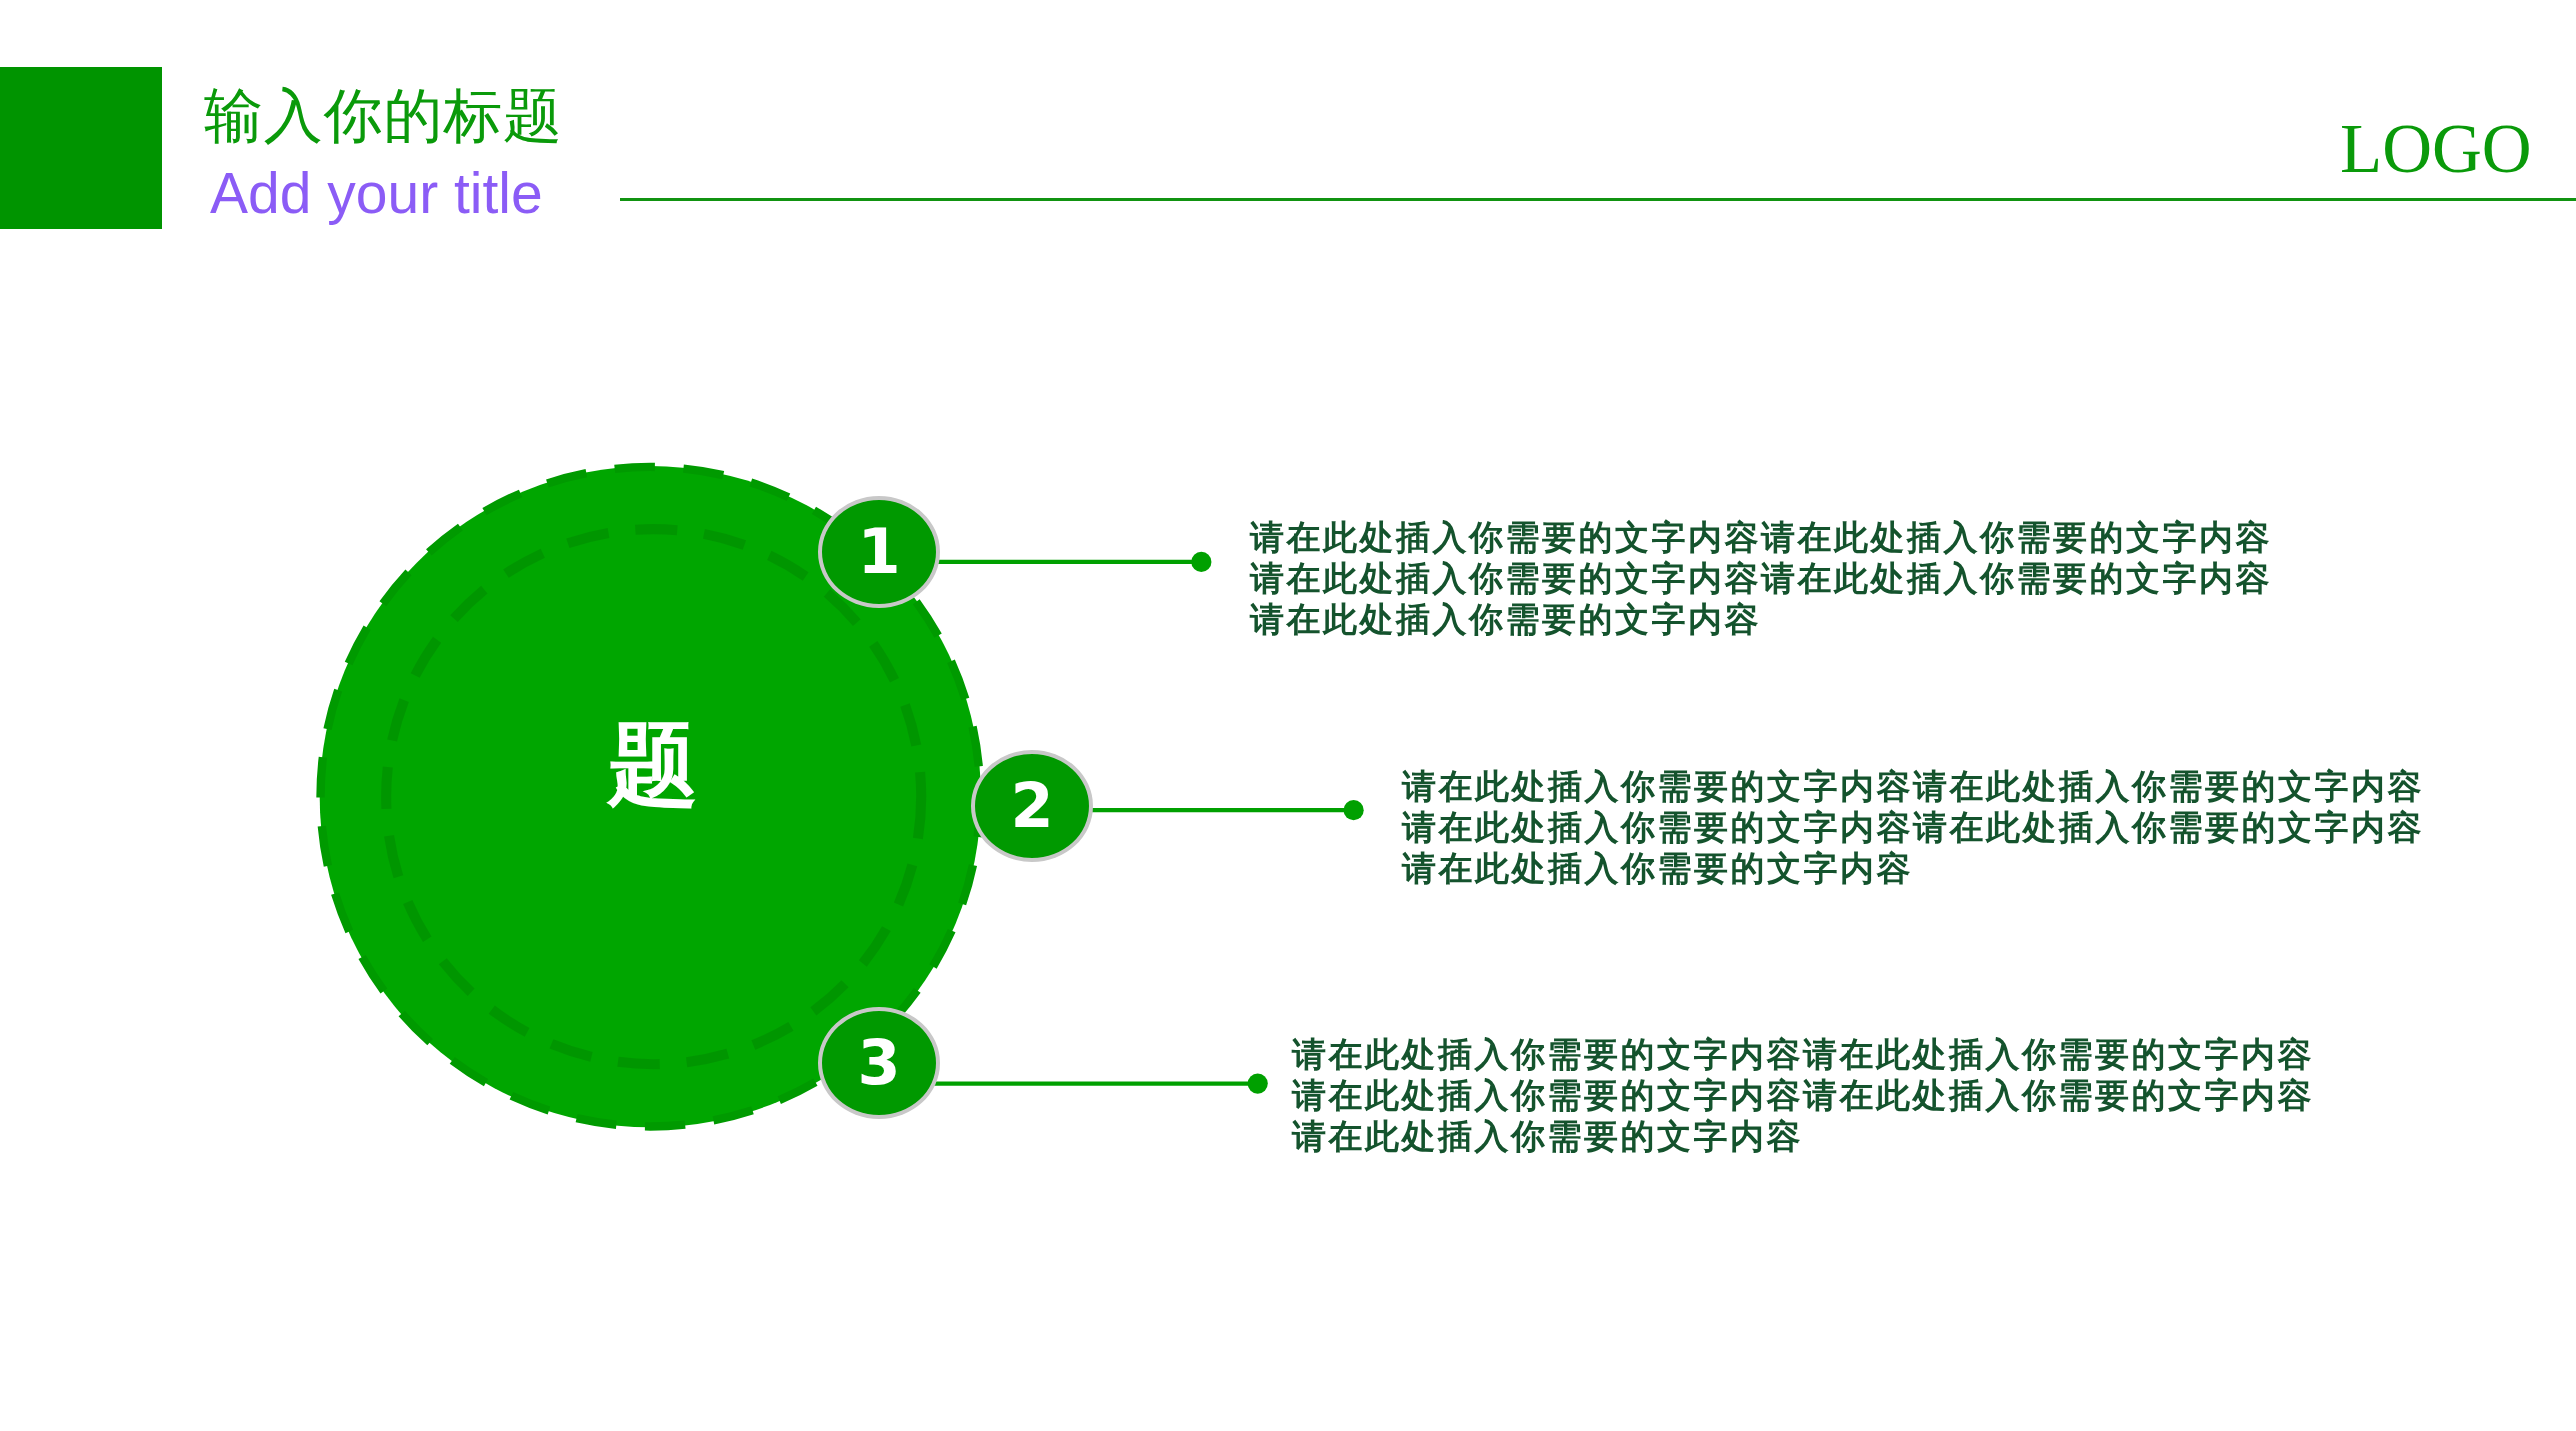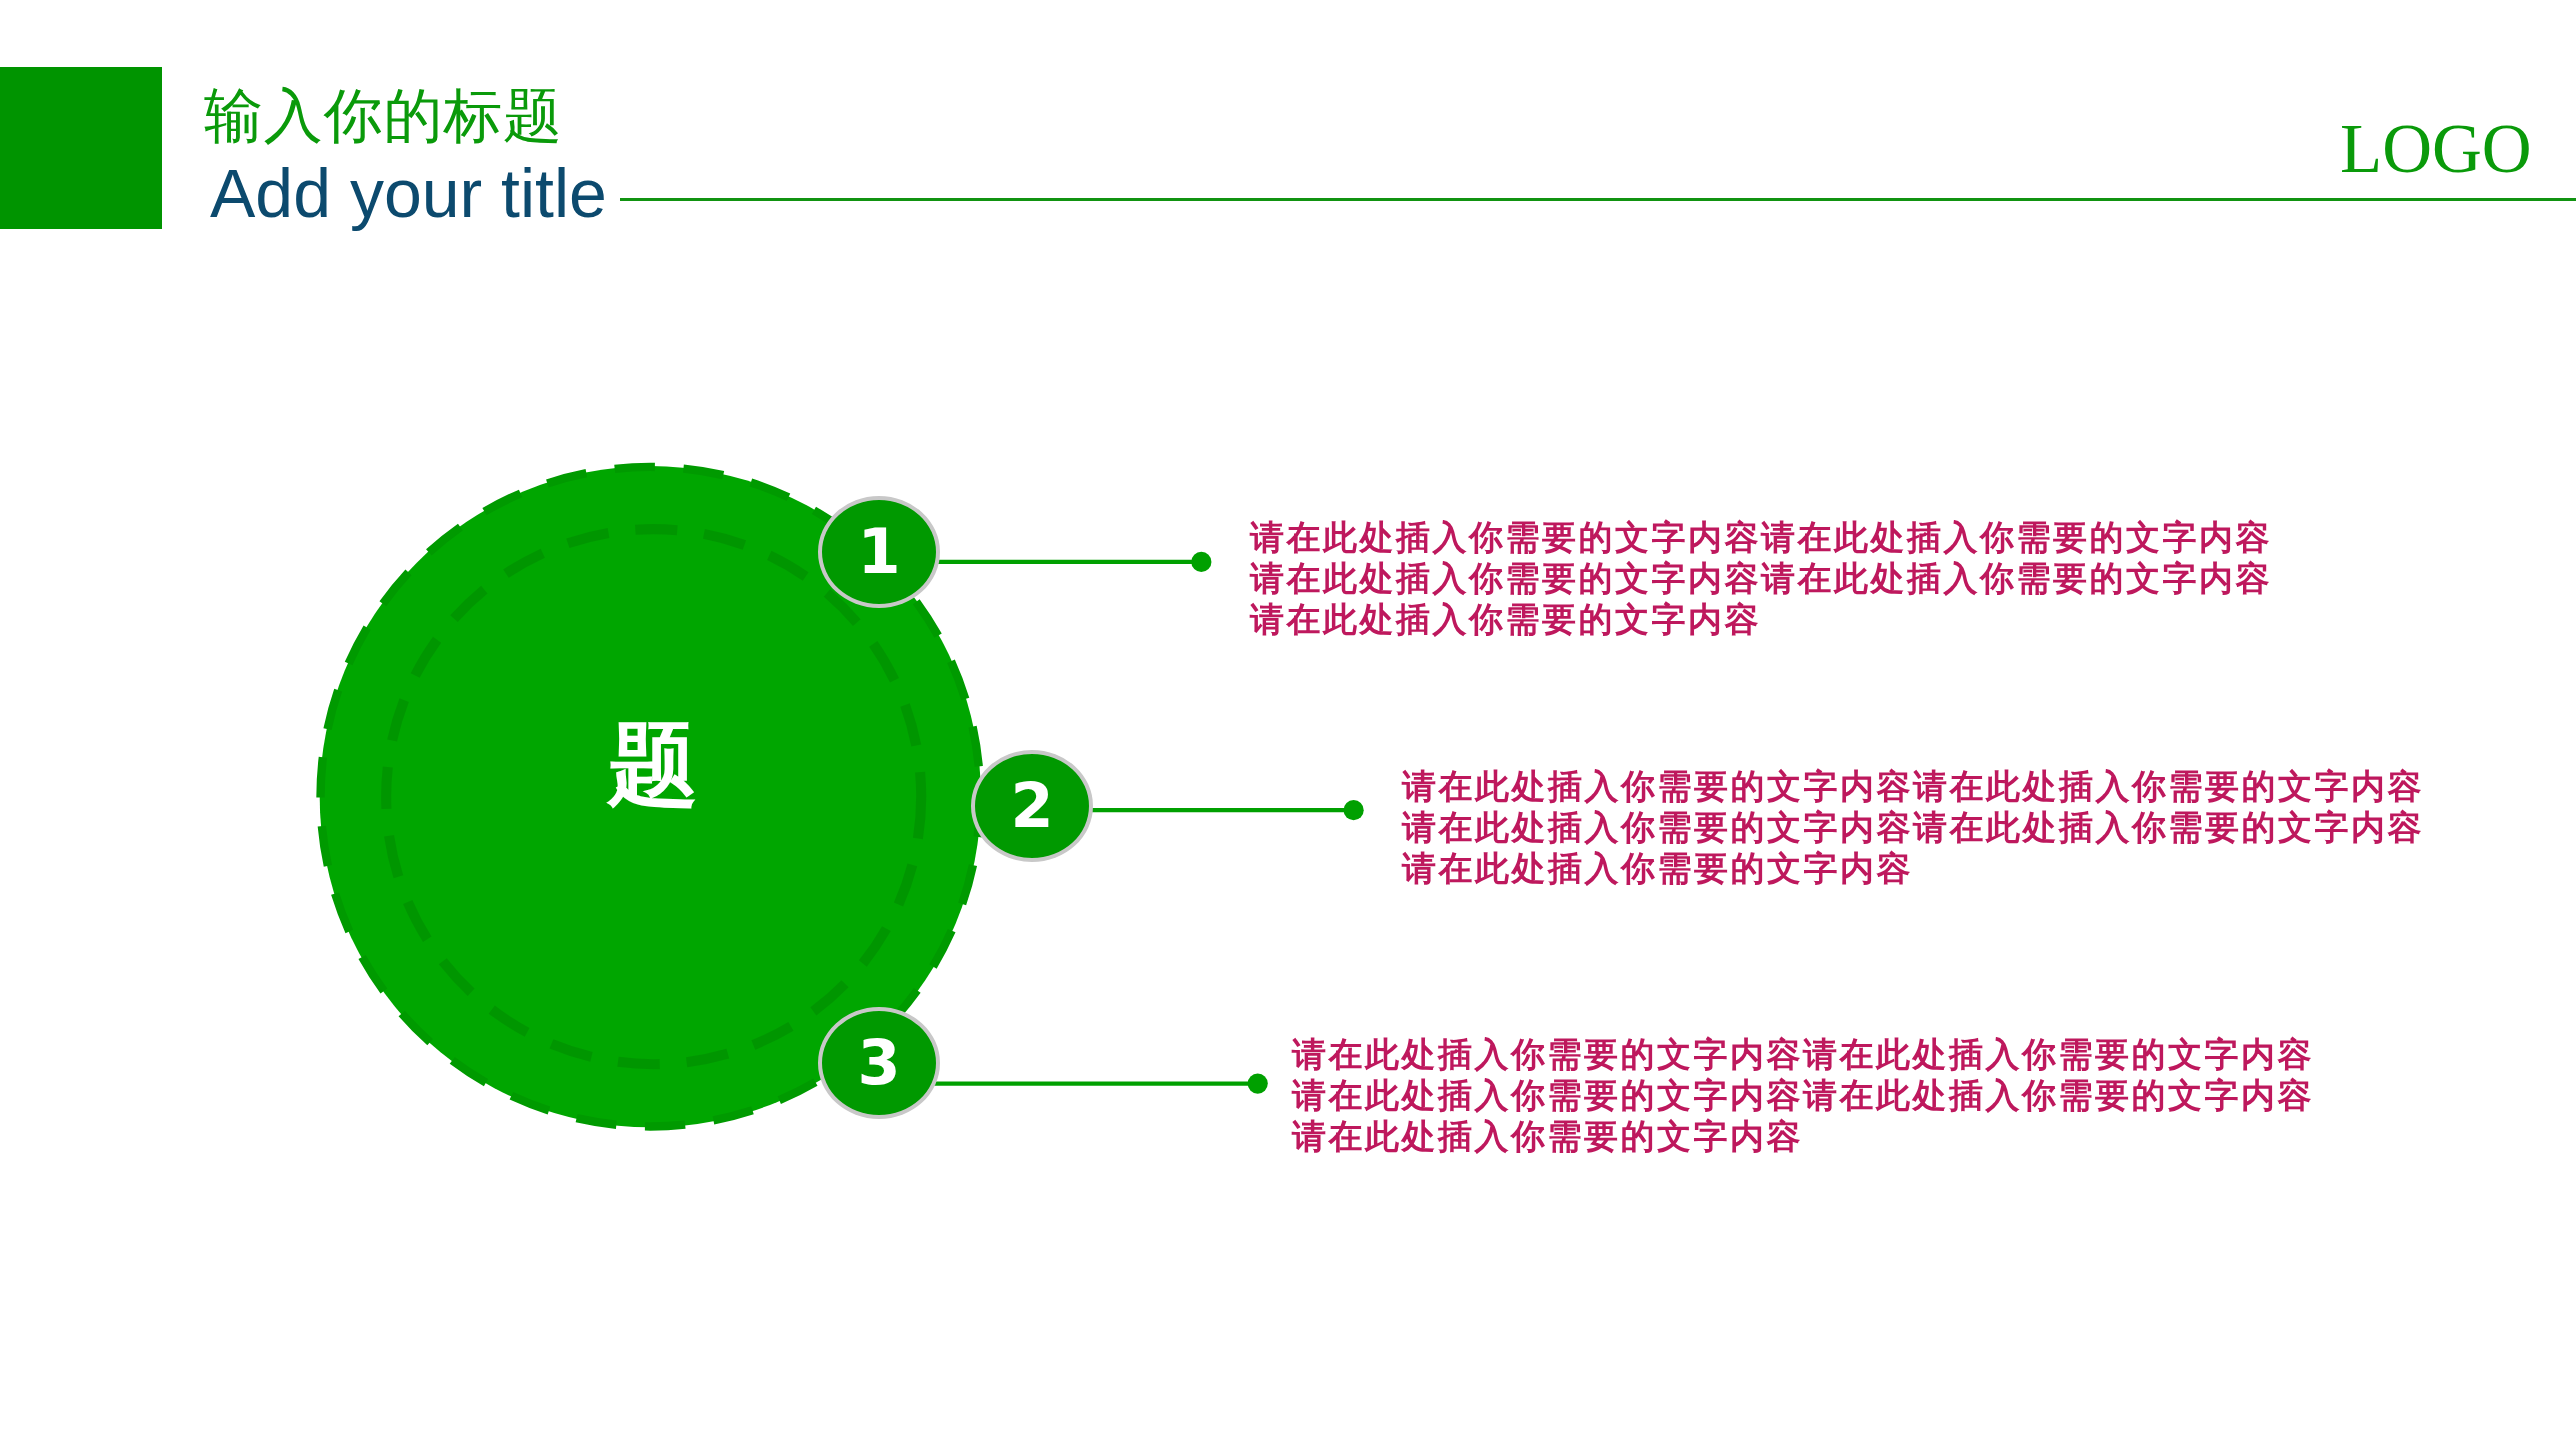--- a/index.html
+++ b/index.html
@@ -26,23 +26,23 @@
       left: 204px; top: 76px;
       font-size: 59px;
       line-height: 79px;
       color: #0a9a0a;
       white-space: nowrap;
       letter-spacing: 0.8px;
     }
     .title-en {
       left: 210px; top: 155px;
       font-family: "Liberation Sans", sans-serif;
-      font-size: 68px;
+      font-size: 57px;
       line-height: 76px;
-      color: #0c4a6e;
+      color: #8b5cf6;
       white-space: nowrap;
     }
     .logo {
       left: 2340px; top: 110px;
       font-family: Liberation Serif, serif;
       font-size: 69px;
       line-height: 79px;
       color: #0a9a0a;
       white-space: nowrap;
     }
@@ -79,21 +79,21 @@
       font-weight: bold;
       font-size: 62px;
       line-height: 1;
       box-sizing: content-box;
     }
     .badge-1 { left: 818px;  top: 496px; }
     .badge-2 { left: 971px; top: 750px; }
     .badge-3 { left: 818px;  top: 1007px; }
 
     .desc {
-      color: #be185d;
+      color: #14532d;
       font-weight: bold;
       font-size: 34px;
       line-height: 41px;
       letter-spacing: 2.5px;
       white-space: nowrap;
     }
     .desc-1 { left: 1250px; top: 517px; }
     .desc-2 { left: 1402px; top: 766px; }
     .desc-3 { left: 1292px; top: 1034px; }
     .desc-line { display: block; }

